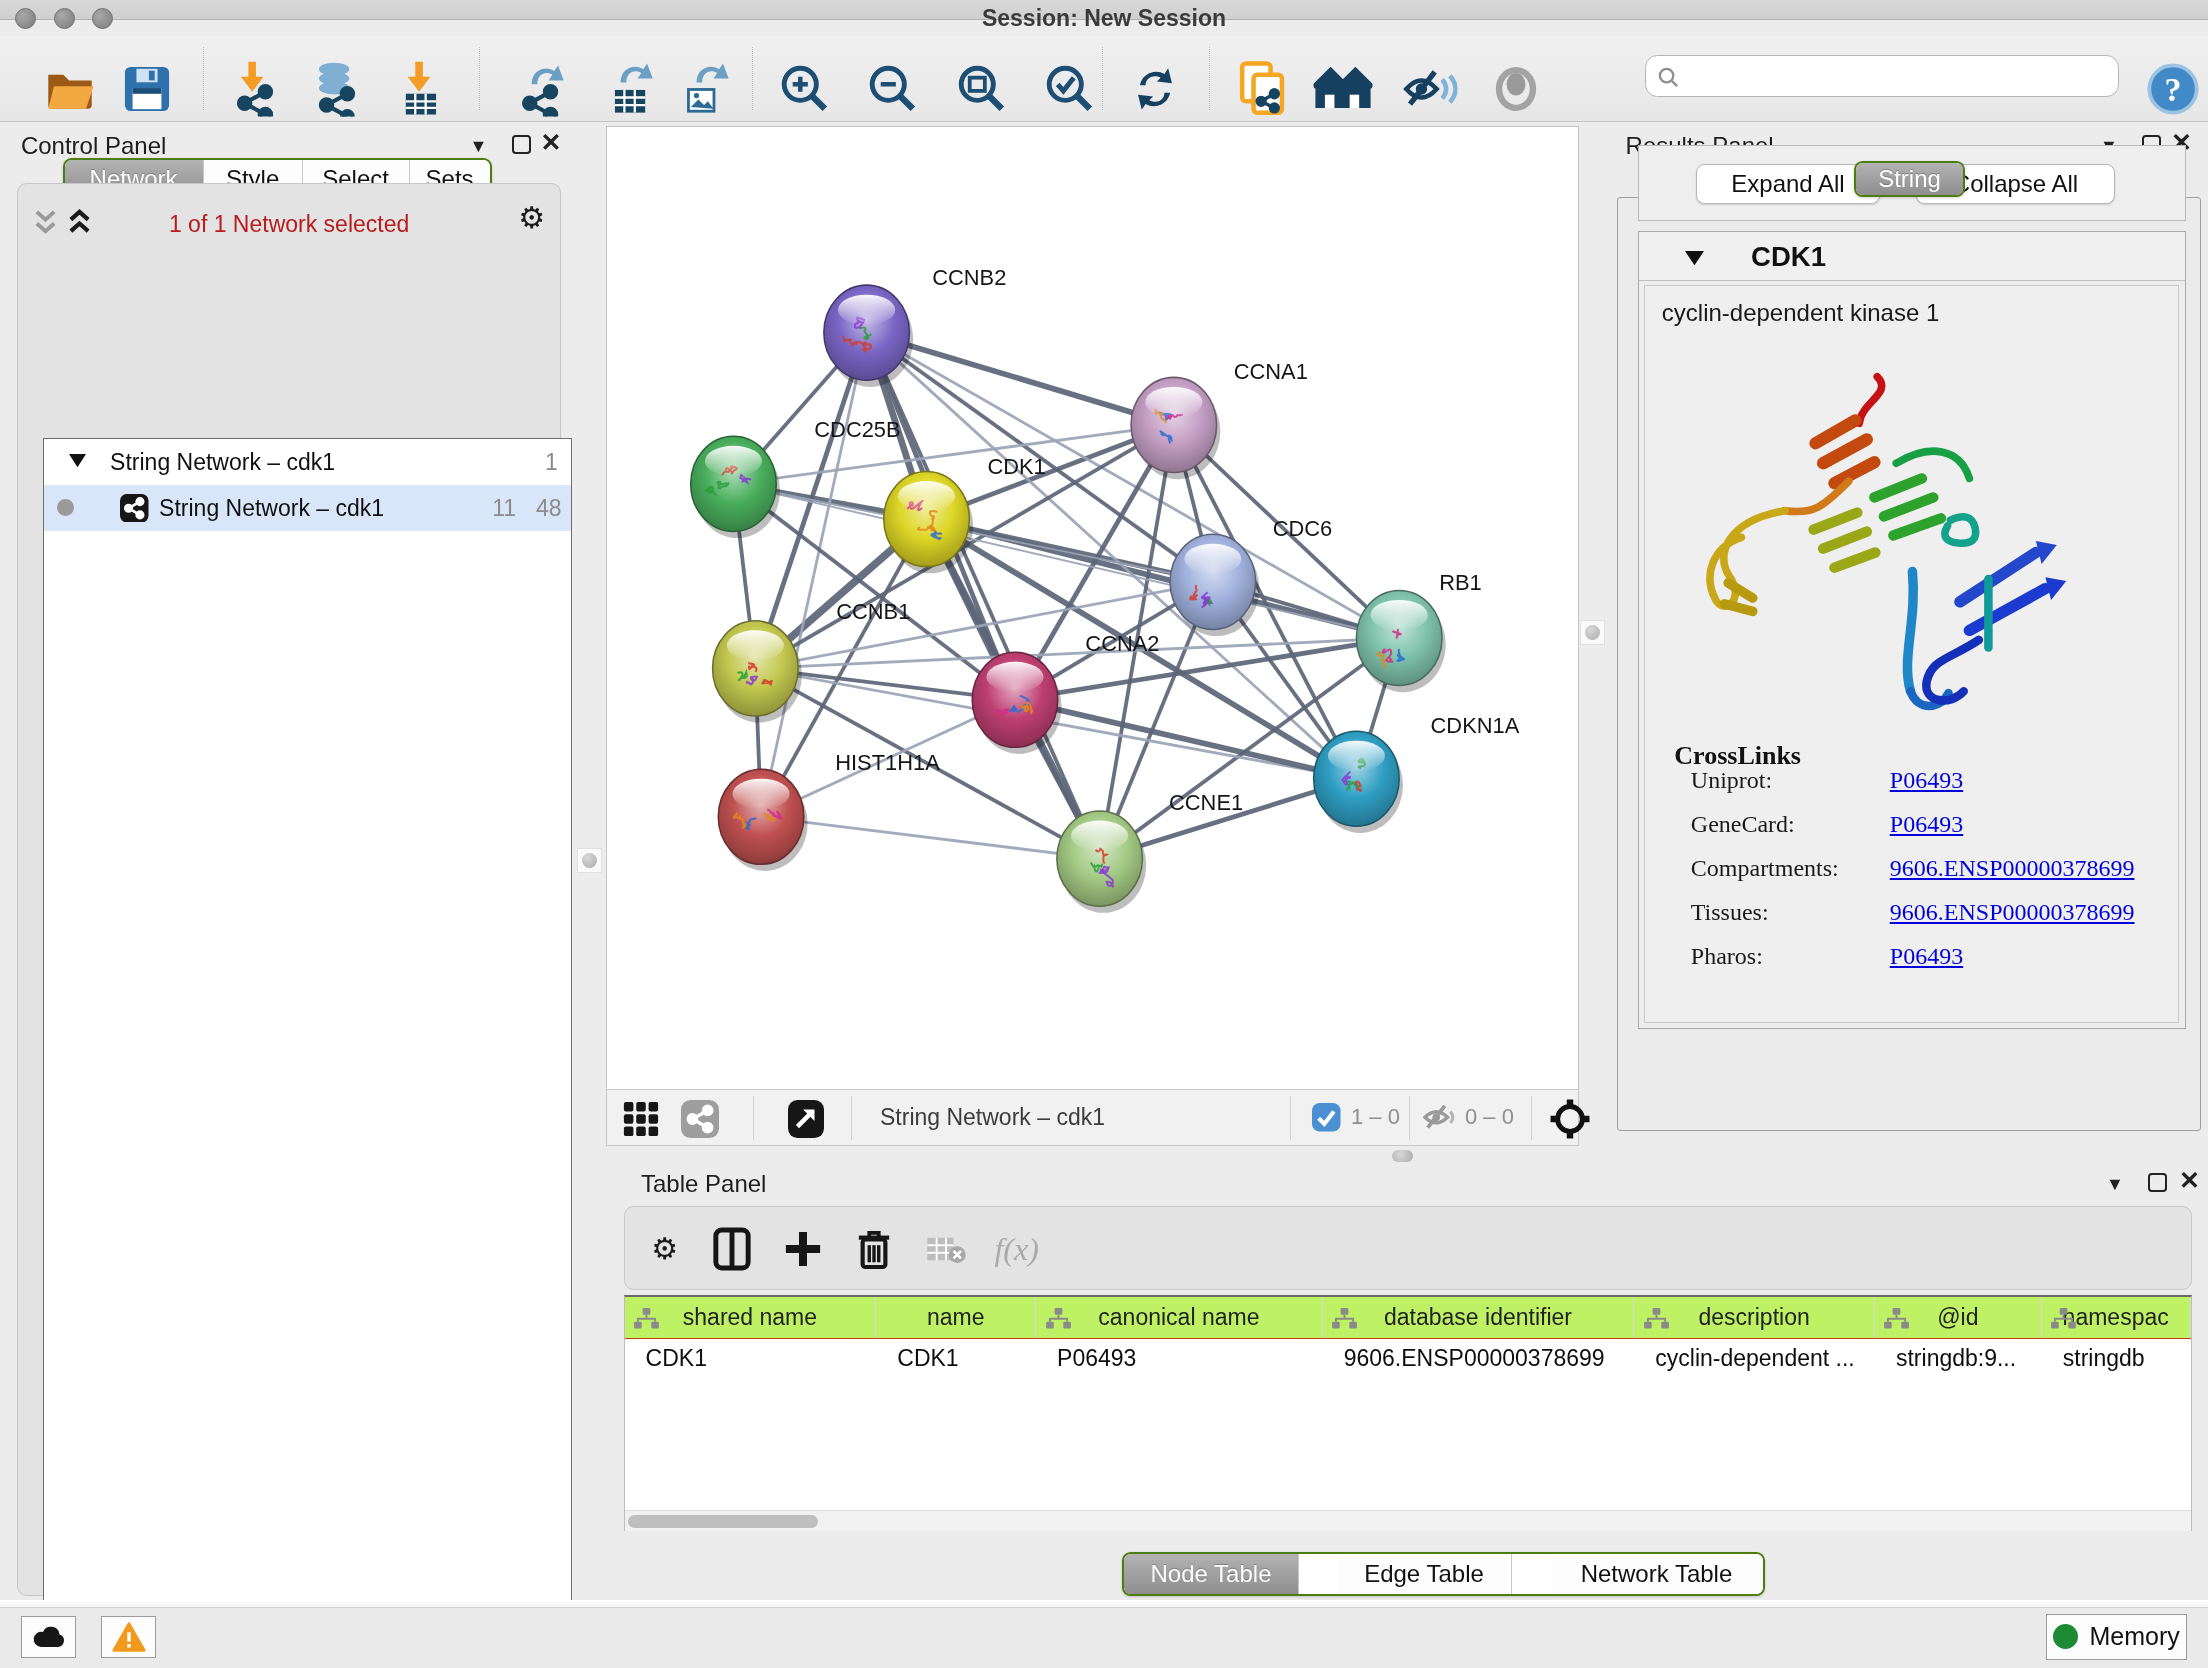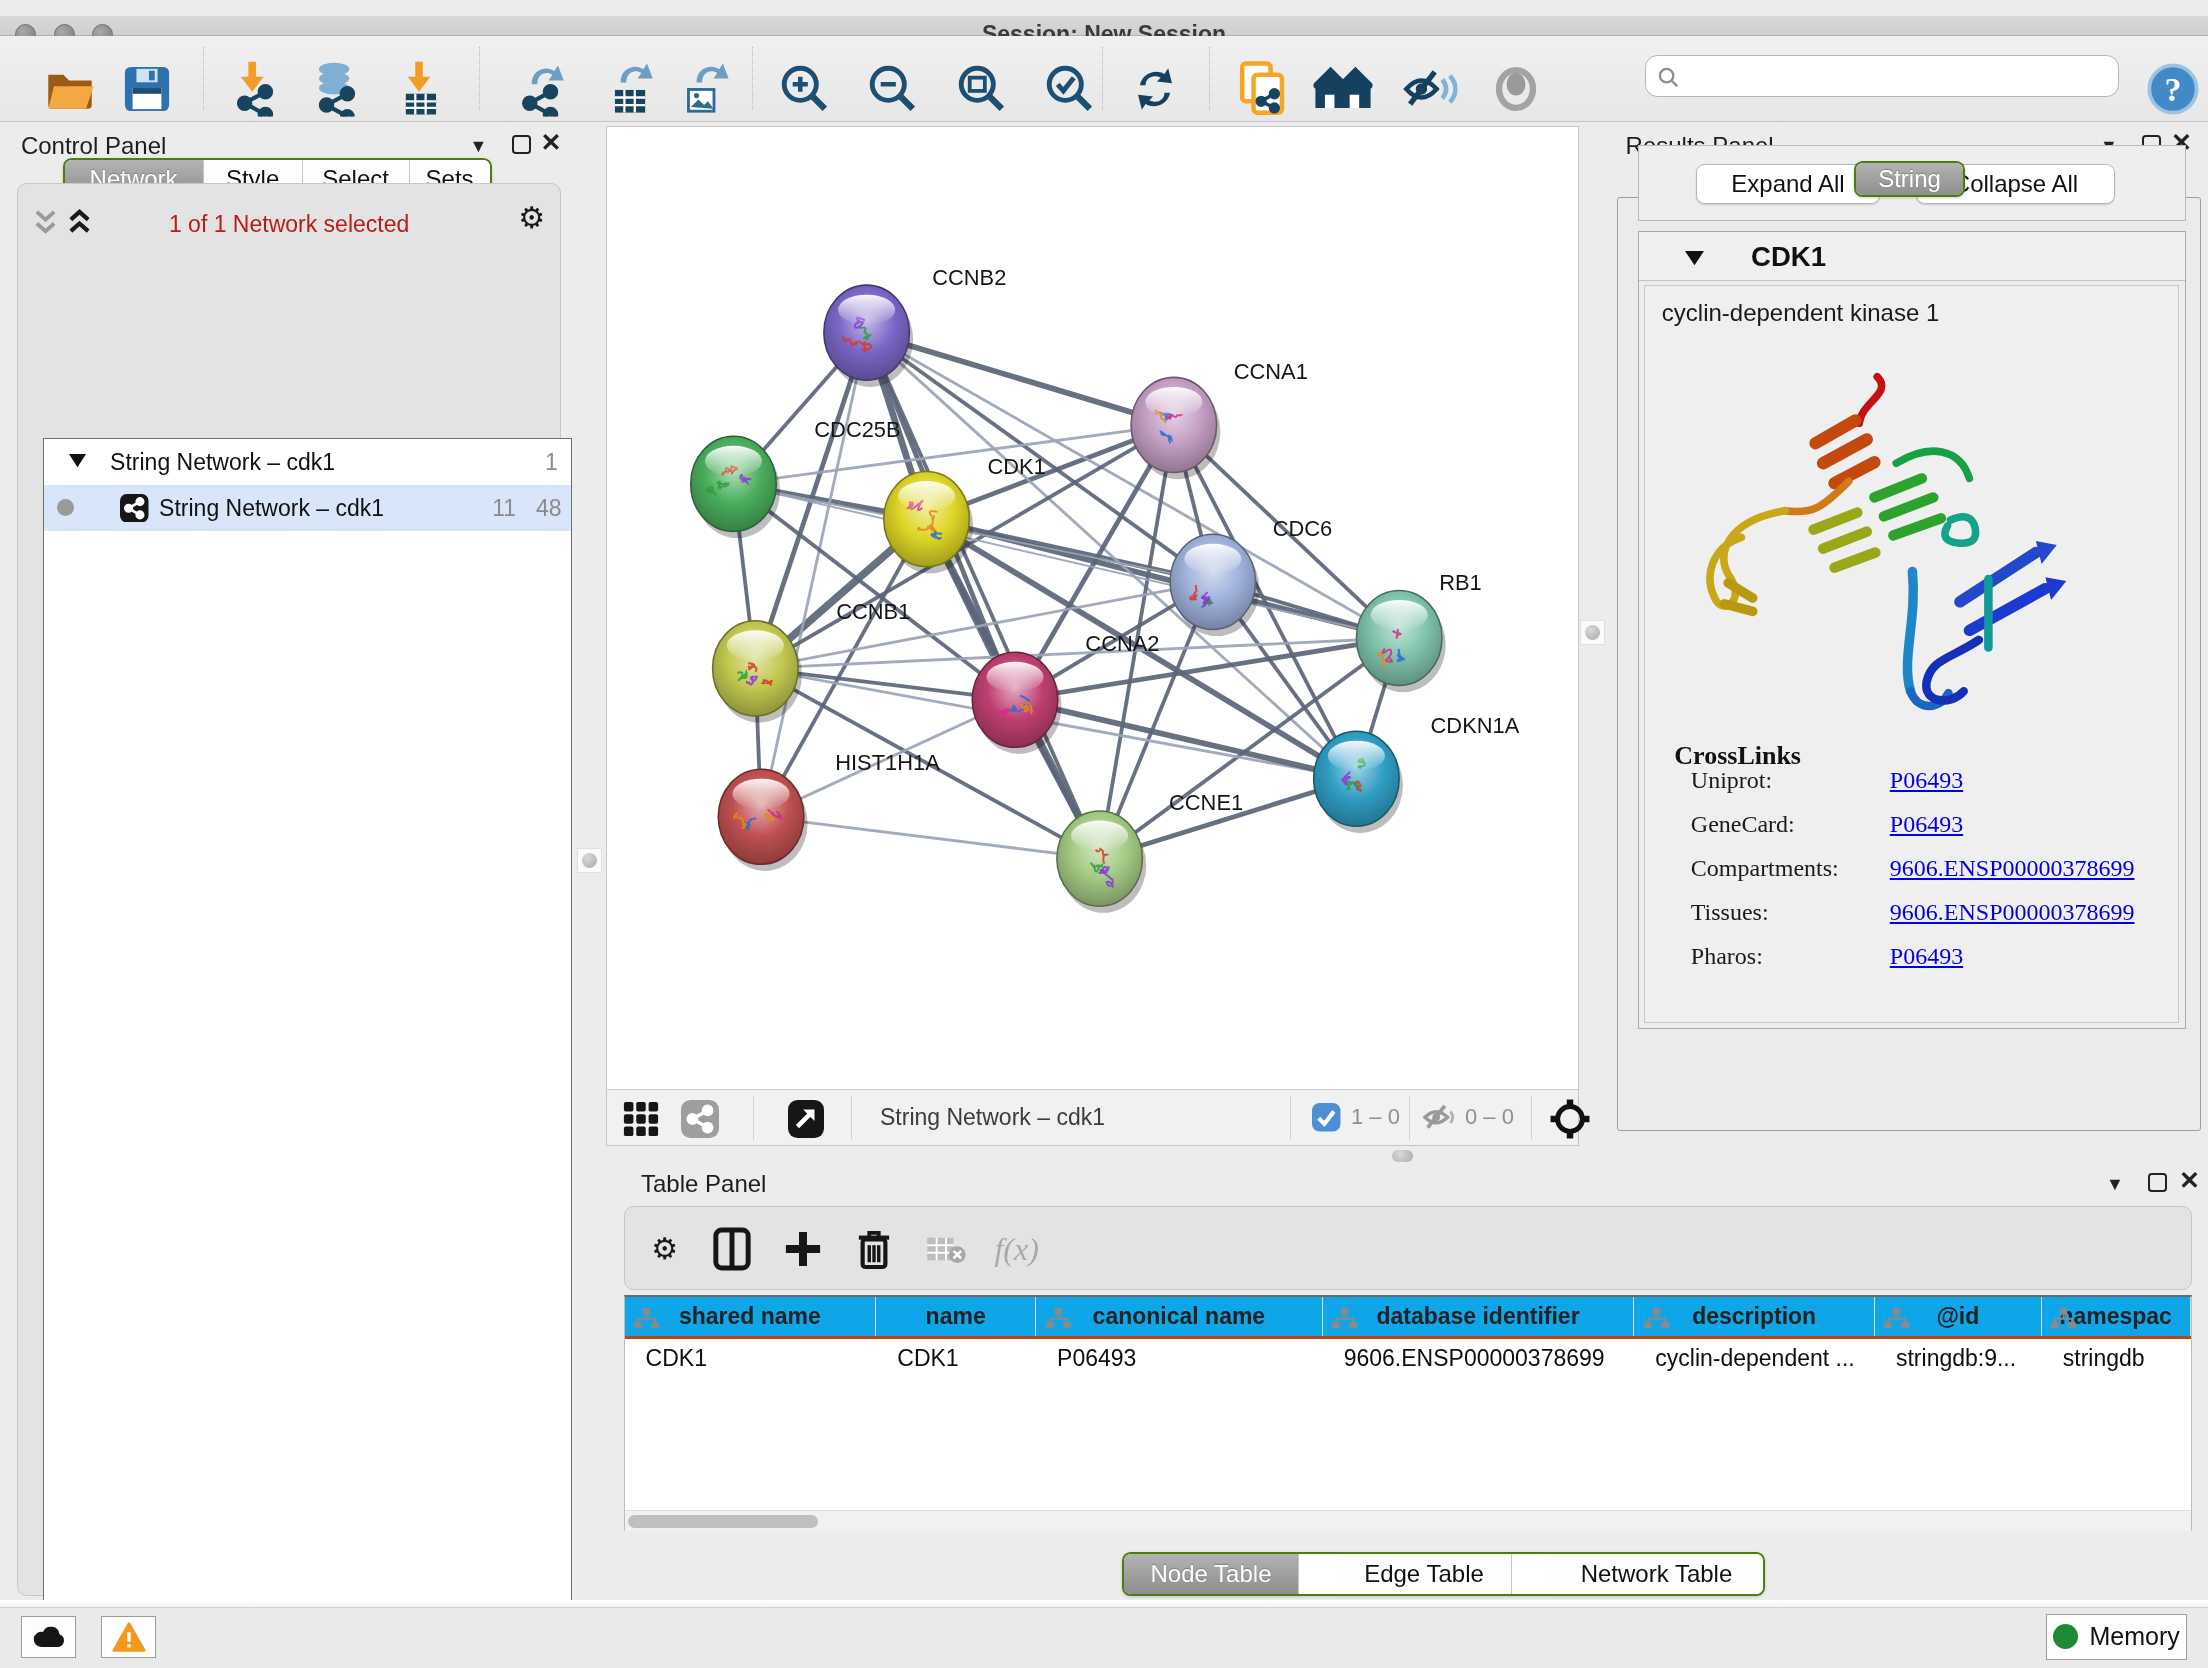--- a/index.html
+++ b/index.html
@@ -10,21 +10,20 @@
     overflow: hidden;
     -webkit-font-smoothing: antialiased;
   }
   #app { position: relative; width: 2208px; height: 1668px; background:#ececec; }
 
   
   .titlebar {
     position: absolute; left:0; top:0; width:2208px; height:20px;
     background: linear-gradient(#d9d9d9,#cfcfcf);
     border-bottom: 1px solid #b2b2b2;
-    margin-top: 16px;
   }
   .traffic { position:absolute; top:7.6px; width:21px; height:21px; border-radius:50%;
     background: radial-gradient(circle at 35% 35%, #a8a8a8, #7c7c7c);
     border:1px solid #6e6e6e; }
   .win-title {
     position:absolute; left:0; right:0; top:0; height:36px; line-height:36px;
     text-align:center; font-size:23px; color:#3a3a3a; font-weight:700;
   }
 
   
@@ -121,21 +120,21 @@
   .cl-link { position:absolute; left:245px; font-size:24px; color:#0000dd; text-decoration:underline; }
 
   
   #table-panel { position:absolute; left:616px; top:1162px; width:1584px; height:441px; }
   #tp-toolbar { position:absolute; left:7.6px; top:44px; width:1568px; height:84px; }
   .tp-icon { position:absolute; top:42px; transform:translate(-50%,-50%); }
   #tp-table { position:absolute; left:7.6px; top:133px; width:1568px; height:236px;
     background:#fff; border-top:2.4px solid #6a6a6a; border-left:1px solid #bdbdbd;
     border-right:1px solid #bdbdbd; }
   #tp-header { position:absolute; left:0; top:0; width:100%; height:42px; display:flex;
-    background:#0ea5e9; border-bottom:3px solid #c2410c;font-weight:bold; }
+    background:#bef264; border-bottom:1px solid #c2410c; }
   .th { position:relative; height:100%; border-right:1px solid #d8d8d8;
     display:flex; align-items:center; justify-content:center; font-size:23px; color:#222; }
   .th svg { position:absolute; left:9.5px; top:10.5px; }
   #tp-row { position:absolute; left:0; top:42px; width:100%; height:38px; display:flex; }
   .td { height:100%; font-size:23px; color:#0e0e0e; display:flex; align-items:center;
     padding-left:21px; overflow:hidden; white-space:nowrap; }
   #tp-scroll { position:absolute; left:0; bottom:0; width:100%; height:21px;
     background:#f1f1f1; border-top:1px solid #ddd; }
   #tp-thumb { position:absolute; left:3.8px; top:3.8px; width:190px; height:13.3px;
     border-radius:6.7px; background:#bfbfbf; }

